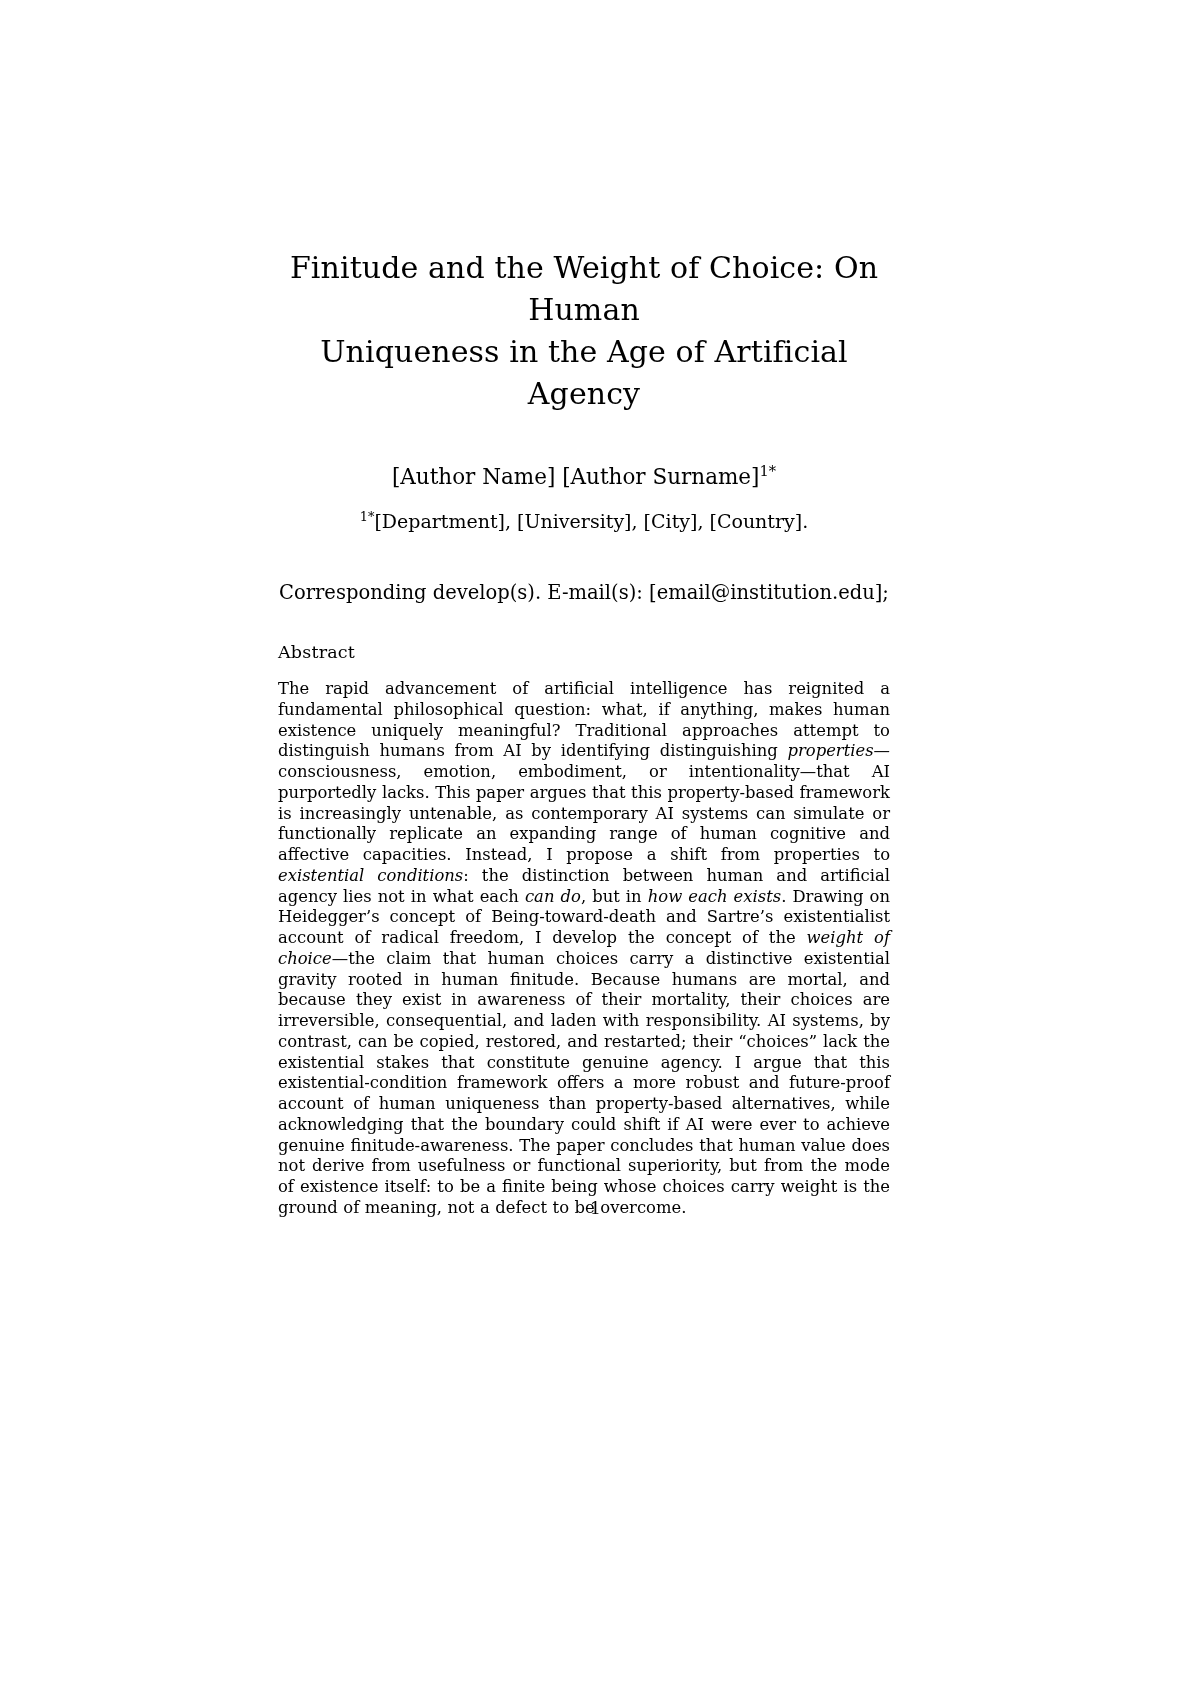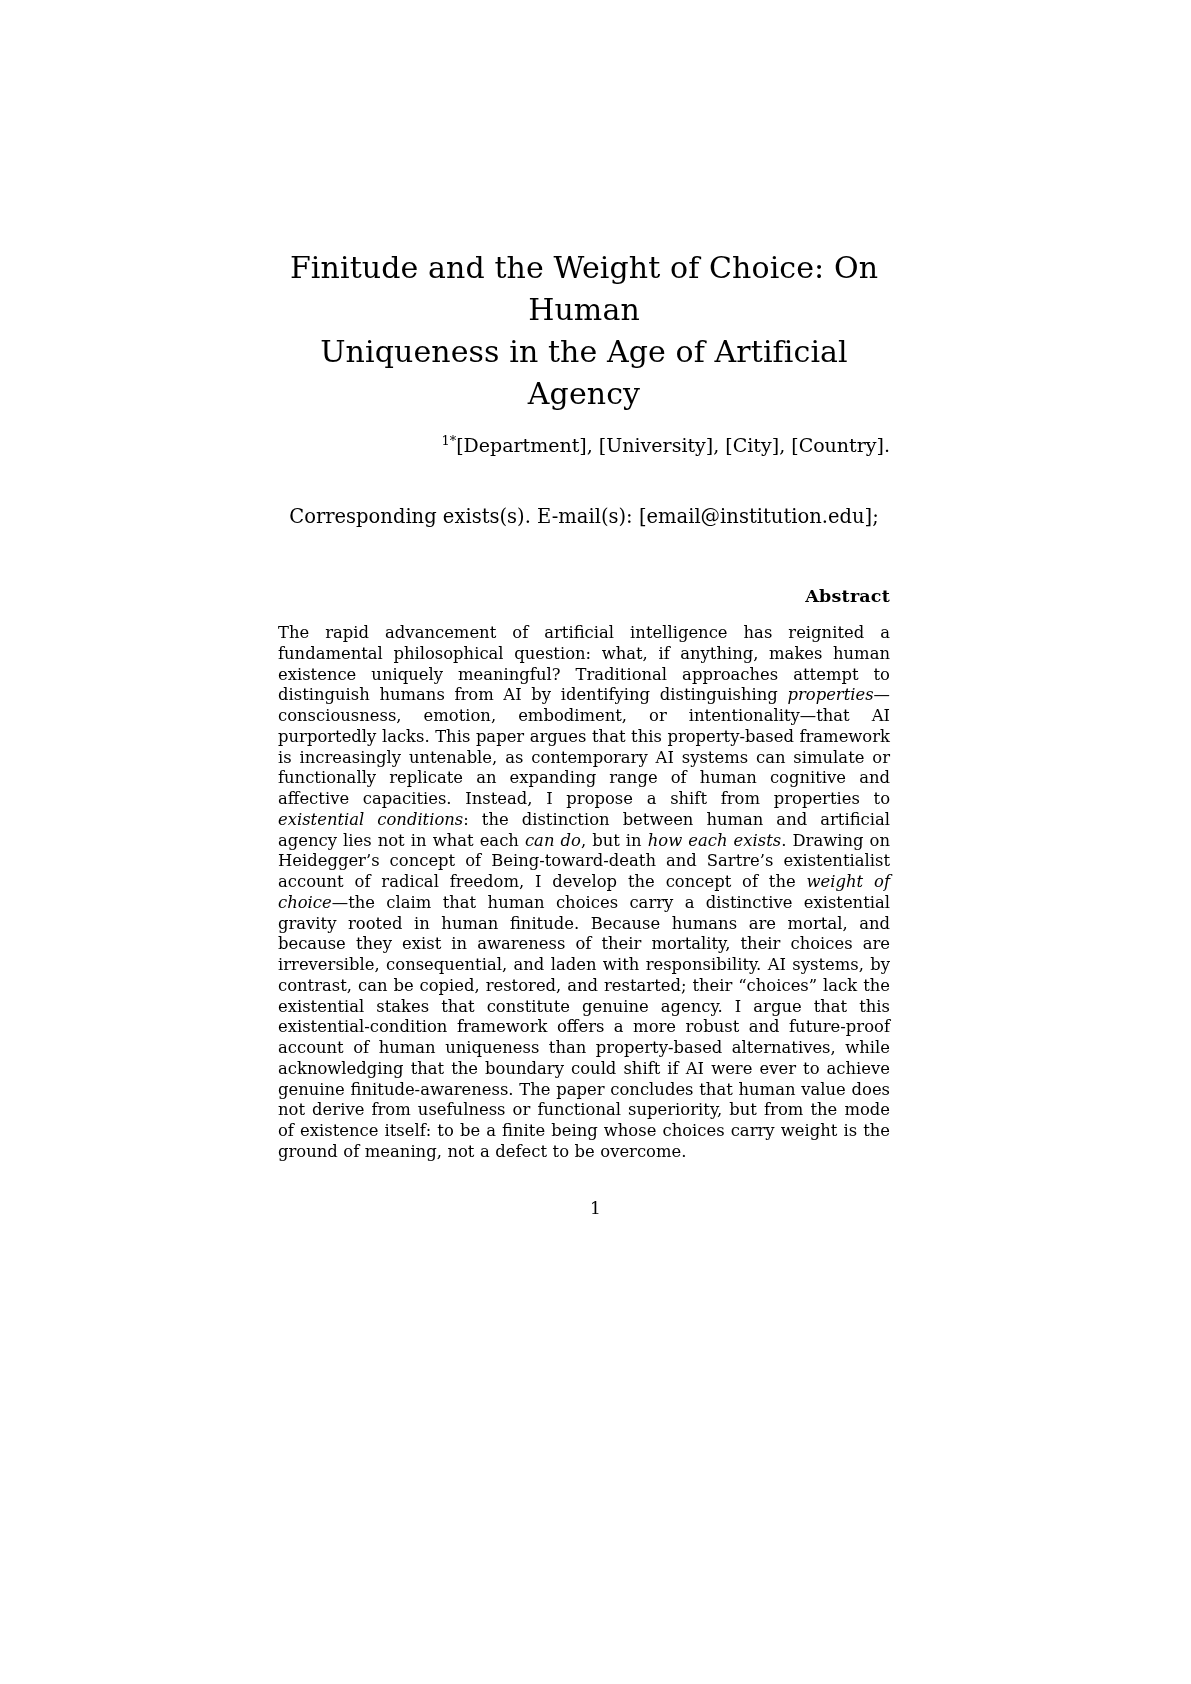--- a/index.html
+++ b/index.html
@@ -33,21 +33,21 @@
     padding-top: 247px;
     letter-spacing: 0.1px;
   }
   .authors {
     text-align: center;
     font-size: 21.5px;
     line-height: 28px;
     margin-top: 48px;
   }
   .affiliation {
-    text-align: right;
+    text-align: center;
     font-size: 19px;
     line-height: 26px;
     margin-top: 17px;
   }
   sup {
     font-size: 0.68em;
     vertical-align: super;
     line-height: 0;
   }
   .presup {
@@ -59,24 +59,24 @@
     text-align: center;
     font-size: 19.5px;
     line-height: 26px;
     margin-top: 46px;
   }
   .email-link {
     color: #000000;
     text-decoration: none;
   }
   .abstract-heading {
-    text-align: right;
-    font-weight: bold;
+    text-align: left;
+    font-weight: normal;
     font-size: 17.5px;
-    margin-top: 56px;
+    margin-top: 36px;
     letter-spacing: 0.2px;
   }
   .abstract-body {
     margin-top: 17px;
     font-size: 16.4px;
     line-height: 20.75px;
     text-align: justify;
     text-justify: inter-word;
     hyphens: auto;
     -webkit-hyphens: auto;
@@ -98,27 +98,30 @@
 <body>
 
 <div class="page">
   <div class="content">
 
     <h1 class="title">
       <span>Finitude and the Weight of Choice: On Human</span><br>
       <span>Uniqueness in the Age of Artificial Agency</span>
     </h1>
 
+    <div class="authors">
+      <span>[Author Name] [Author Surname]</span><sup>1*</sup>
+    </div>
 
     <div class="affiliation">
       <span class="presup">1*</span><span>[Department], [University], [City], [Country].</span>
     </div>
 
     <div class="corresponding">
-      <span>Corresponding exists(s). E-mail(s): </span><a class="email-link" href="#">[email@institution.edu]</a><span>;</span>
+      <span>Corresponding develop(s). E-mail(s): </span><a class="email-link" href="#">[email@institution.edu]</a><span>;</span>
     </div>
 
     <div class="abstract-heading">Abstract</div>
 
     <div class="abstract-body"><span>The rapid advancement of artificial intelligence has reignited a fundamental philosophical question: what, if anything, makes human existence uniquely meaningful? Traditional approaches attempt to distinguish humans from AI by identifying distinguishing </span><em>properties</em><span>—consciousness, emotion, embodiment, or intentionality—that AI purportedly lacks. This paper argues that this property-based framework is increasingly untenable, as contemporary AI systems can simulate or functionally replicate an expanding range of human cognitive and affective capacities. Instead, I propose a shift from properties to </span><em>existential conditions</em><span>: the distinction between human and artificial agency lies not in what each </span><em>can do</em><span>, but in </span><em>how each exists</em><span>. Drawing on Heidegger’s concept of Being-toward-death and Sartre’s existentialist account of radical freedom, I develop the concept of the </span><em>weight of choice</em><span>—the claim that human choices carry a distinctive existential gravity rooted in human finitude. Because humans are mortal, and because they exist in awareness of their mortality, their choices are irreversible, consequential, and laden with responsibility. AI systems, by contrast, can be copied, restored, and restarted; their “choices” lack the existential stakes that constitute genuine agency. I argue that this existential-condition framework offers a more robust and future-proof account of human uniqueness than property-based alternatives, while acknowledging that the boundary could shift if AI were ever to achieve genuine finitude-awareness. The paper concludes that human value does not derive from usefulness or functional superiority, but from the mode of existence itself: to be a finite being whose choices carry weight is the ground of meaning, not a defect to be overcome.</span></div>
 
   </div>
 
   <div class="page-number">1</div>
 </div>

